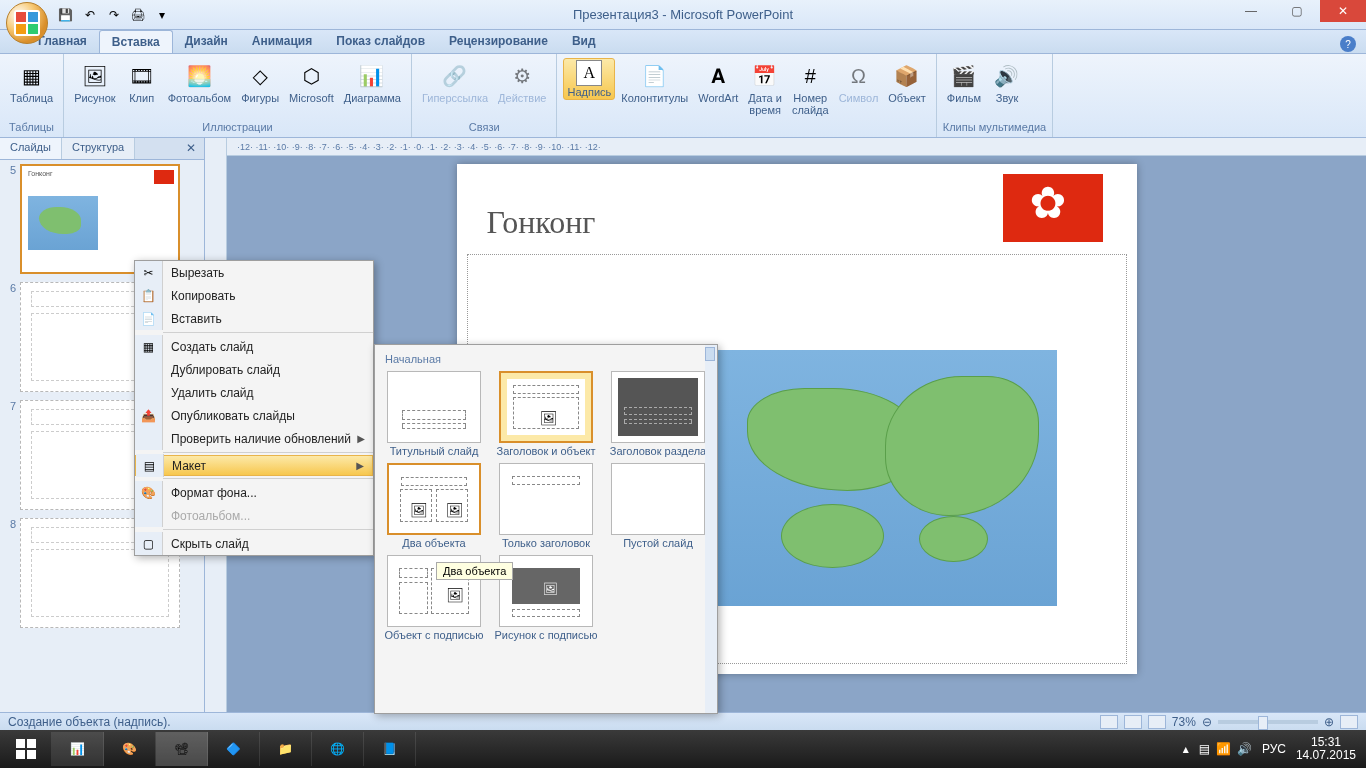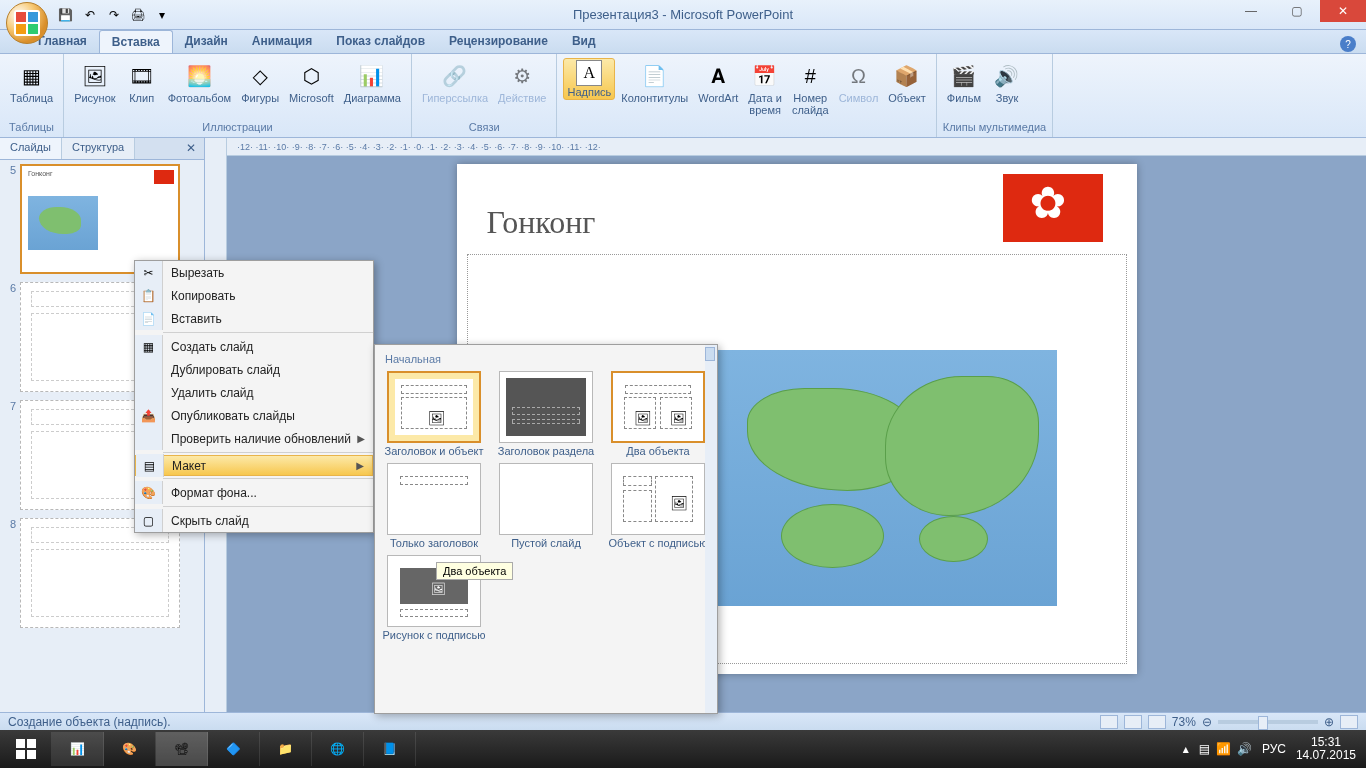--- a/index.html
+++ b/index.html
@@ -341,30 +341,43 @@
     <div class="cm-item highlighted">
       <div class="cm-icon">▤</div>
       <div class="cm-text">Макет</div>
       <div class="cm-arrow">▶</div>
     </div>
     <div class="cm-sep"></div>
     <div class="cm-item">
       <div class="cm-icon">🎨</div>
       <div class="cm-text">Формат фона...</div>
     </div>
+    <div class="cm-item disabled">
+      <div class="cm-icon"></div>
+      <div class="cm-text">Фотоальбом...</div>
+    </div>
     <div class="cm-sep"></div>
     <div class="cm-item">
       <div class="cm-icon">▢</div>
       <div class="cm-text">Скрыть слайд</div>
     </div>
   </div>
 
 <div class="layout-menu">
   <div class="lm-header">Начальная</div>
   <div class="lm-grid" id="lmgrid">
+      <div class="lm-item">
+        <div class="lm-thumb">
+          <div class="lm-thumb-inner">
+            <div class="ph " style="left: 10%; right: 10%; top: 55%; height: 18%;"></div>
+            <div class="ph " style="left: 10%; right: 10%; top: 78%; height: 10%;"></div>
+          </div>
+        </div>
+        <div class="lm-label">Титульный слайд</div>
+      </div>
       <div class="lm-item selected">
         <div class="lm-thumb">
           <div class="lm-thumb-inner">
             <div class="ph ph-title"></div>
             <div class="ph ph-content">
               <div class="content-icon">🖼</div>
             </div>
           </div>
         </div>
         <div class="lm-label">Заголовок и объект</div>

